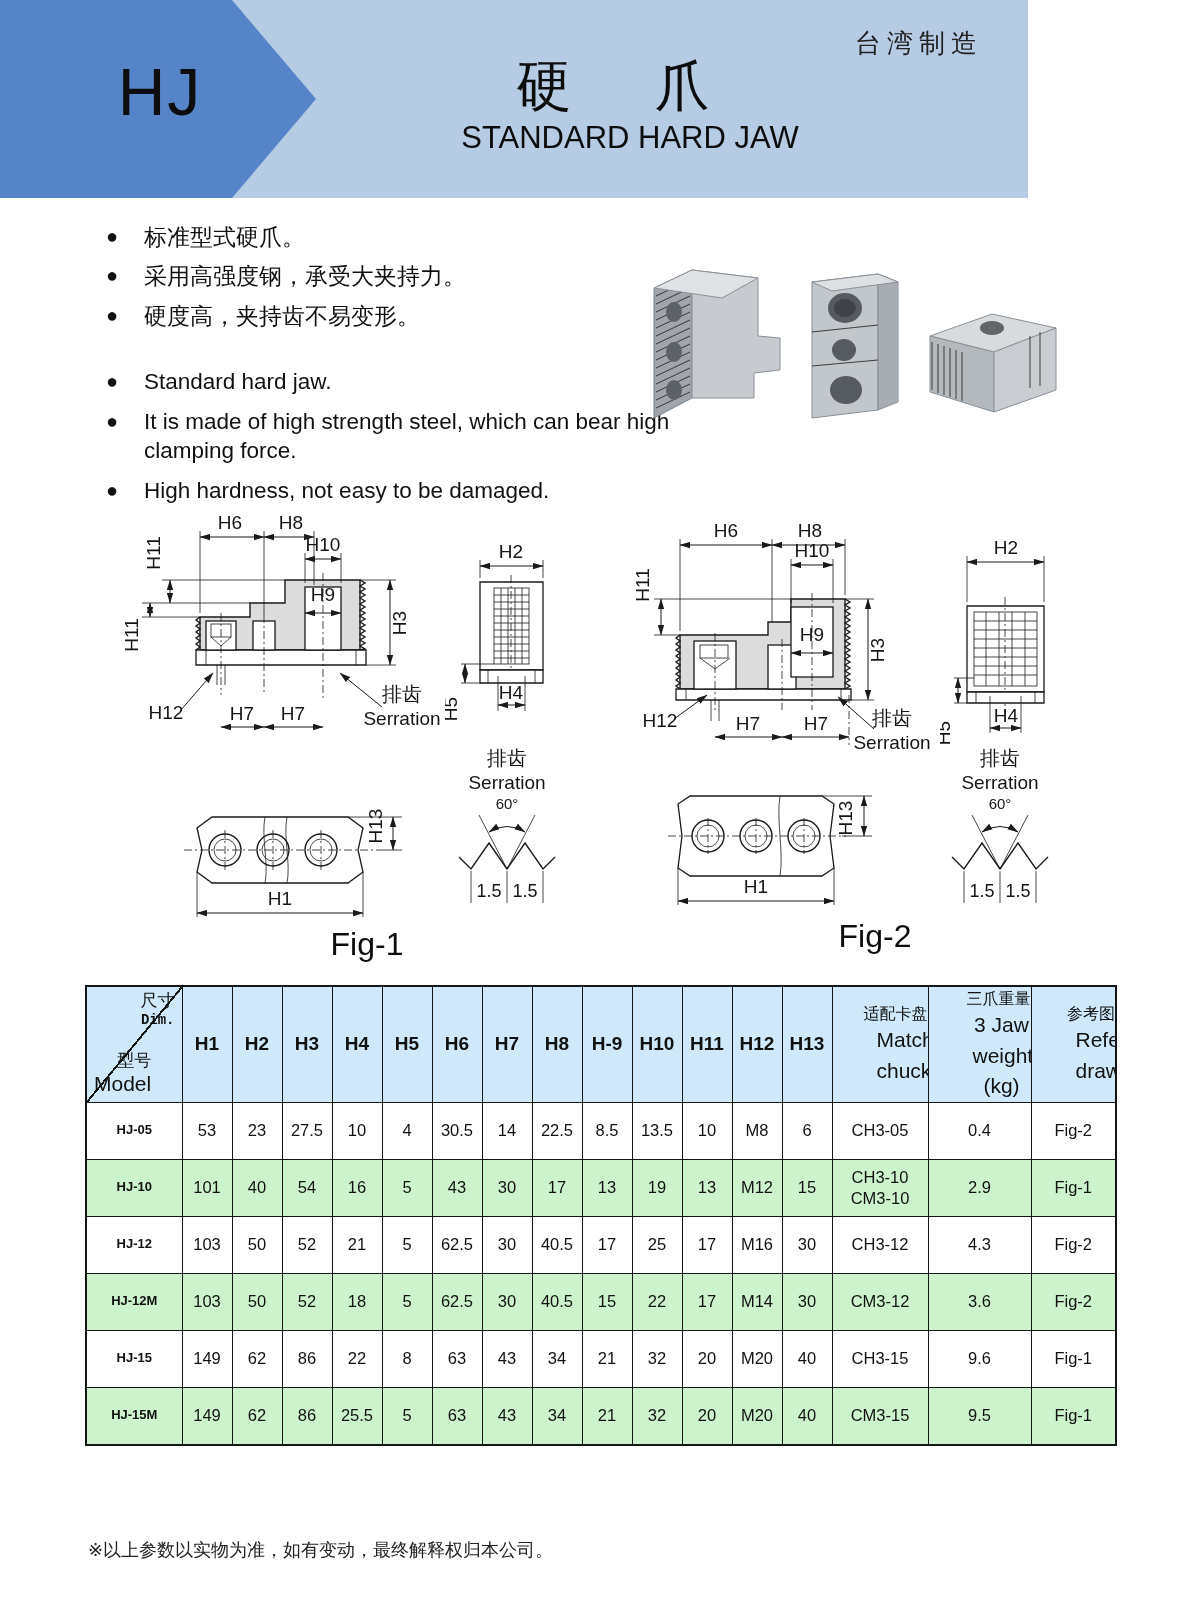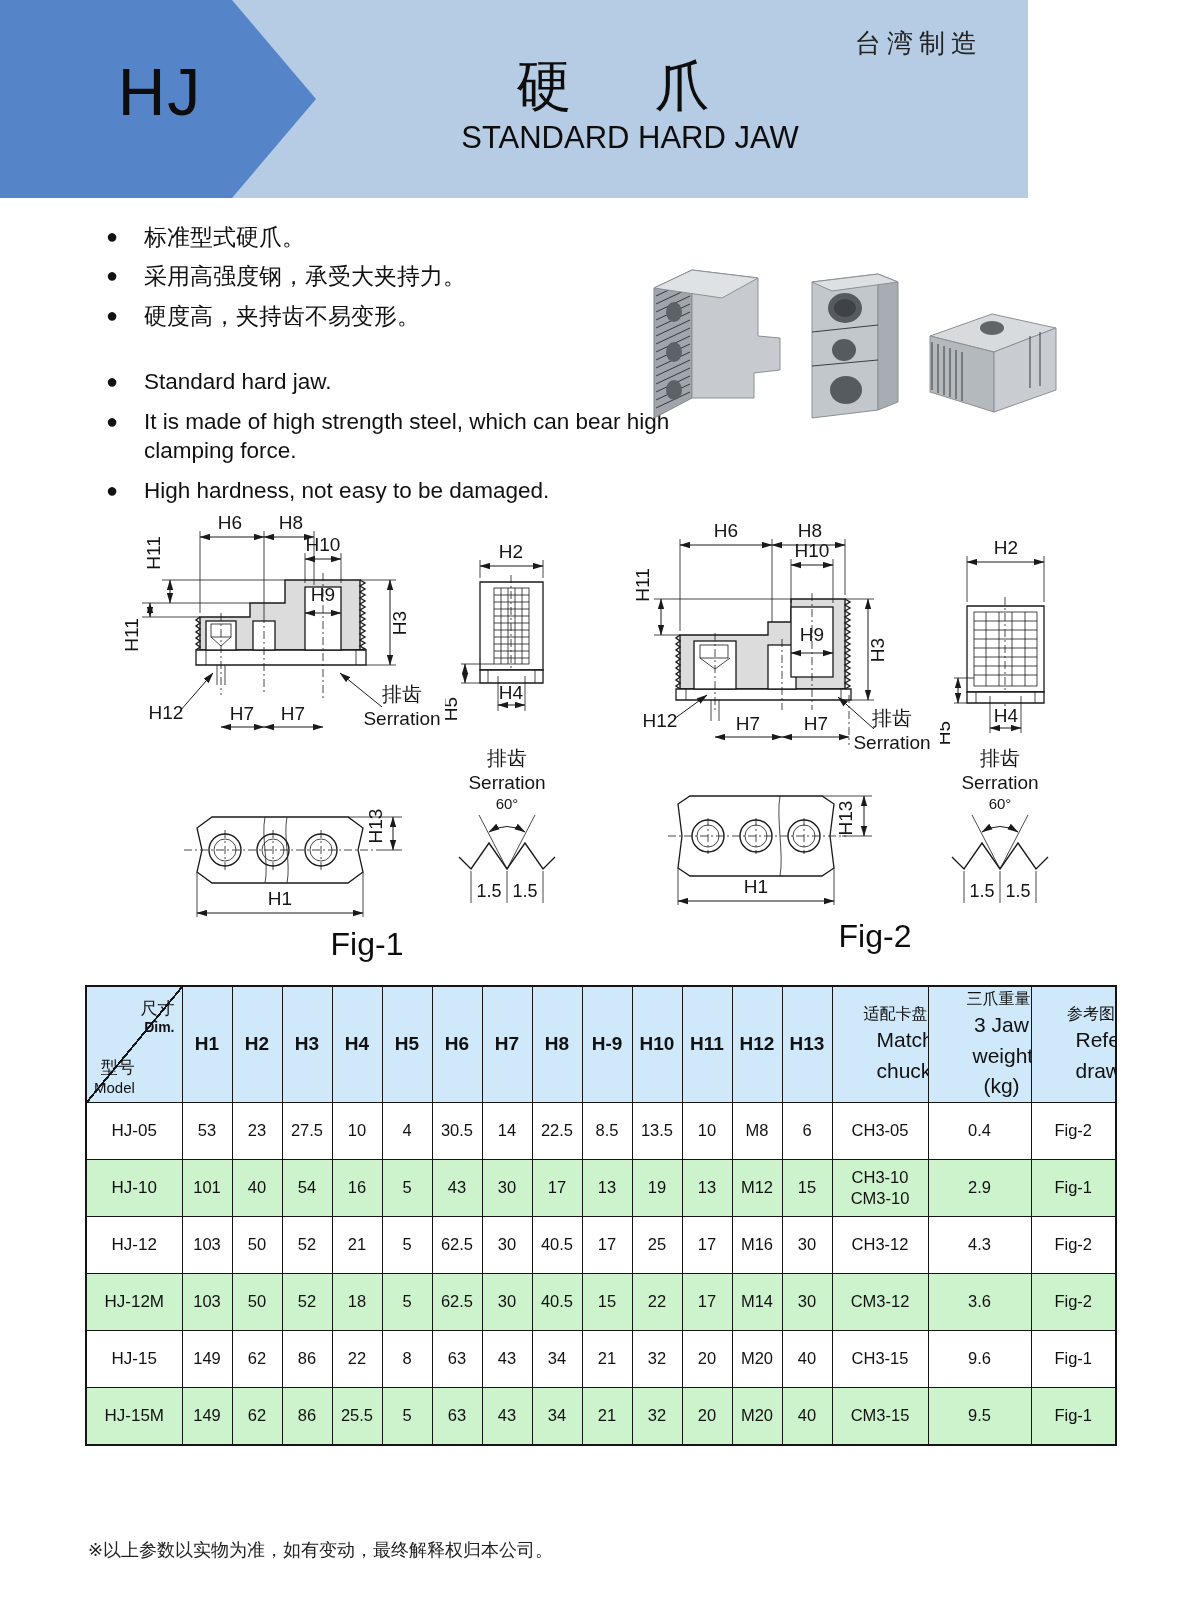--- a/index.html
+++ b/index.html
@@ -38,31 +38,31 @@
   table.spec{position:absolute;left:85px;top:985px;width:1030px;border-collapse:collapse;table-layout:fixed;
              border:2.5px solid #151515;}
   table.spec th,table.spec td{border:1.5px solid #151515;text-align:center;vertical-align:middle;
              padding:0;color:#111;overflow:hidden;}
   table.spec thead th{background:var(--table-header-bg,#cfe9fa);height:80px;font-weight:normal;}
   table.spec thead th.col-h{font-weight:bold;font-size:19px;}
   table.spec thead th.tail-h div{line-height:1.45;}
   table.spec thead th.tail-h .cn{font-size:16px;text-align:right;}
   table.spec thead th.tail-h .en{font-size:21px;margin-left:44px;}
   table.spec tbody td{height:56px;font-size:16.5px;line-height:1.25;}
-  table.spec tbody td.model{font-weight:normal;font-size:17px;}
+  table.spec tbody td.model{font-weight:bold;font-size:13px;}
   table.spec tbody tr.green td{background:var(--row-highlight,#cdf3cd);}
   th.corner{position:relative;background:
      linear-gradient(to bottom right, rgba(0,0,0,0) calc(50% - 1px), #151515 calc(50% - 1px),
        #151515 calc(50% + 1px), rgba(0,0,0,0) calc(50% + 1px)), var(--table-header-bg,#cfe9fa) !important;}
-  .corner-tr{position:absolute;top:12px;right:7px;text-align:right;line-height:1.15;}
+  .corner-tr{position:absolute;top:5px;right:7px;text-align:right;line-height:1.15;font-family:Liberation Mono, monospace;}
   .corner-tr .l1{font-size:17px;}
   .corner-tr .l2{font-size:14px;font-weight:bold;}
   .corner-bl{position:absolute;bottom:5px;left:7px;text-align:right;line-height:1.2;}
   .corner-bl .l1{font-size:17px;}
-  .corner-bl .l2{font-size:15px;}
+  .corner-bl .l2{font-size:21px;}
   
   .footnote{position:absolute;left:88px;top:1538px;font-size:18px;color:#222;}
 </style>
 </head>
 <body>
 
 <div class="page">
 
   <svg width="0" height="0" style="position:absolute">
     <defs>

